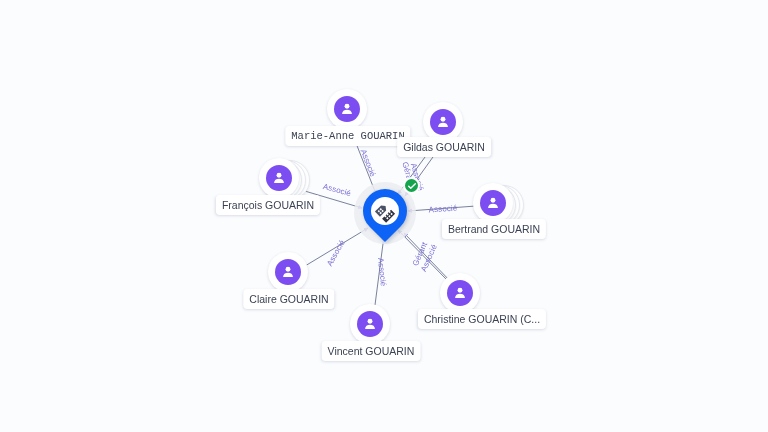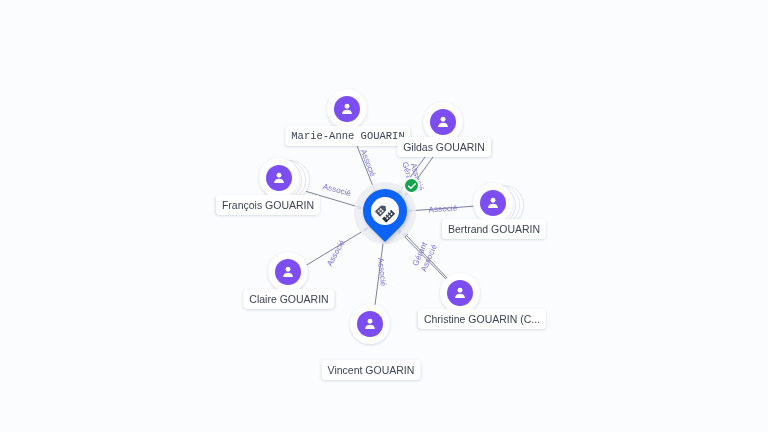--- a/index.html
+++ b/index.html
@@ -263,21 +263,21 @@
       <div class="person-node" style="left: 371px; top: 325px;">
         <div class="person-disc">
           <div class="person-avatar">
             <svg viewBox="0 0 24 24" width="16" height="16" xmlns="http://www.w3.org/2000/svg">
               <circle cx="12" cy="8" r="3.7" fill="#ffffff"></circle>
               <path d="M4.6 19.5c0-4.1 3.3-6.3 7.4-6.3s7.4 2.2 7.4 6.3z" fill="#ffffff"></path>
             </svg>
           </div>
         </div>
       </div>
-      <div class="node-label" style="left: 371px; top: 360px;">Vincent GOUARIN</div>
+      <div class="node-label" style="left: 371px; top: 341px;">Vincent GOUARIN</div>
     </div>
 
   <div class="company-node" id="company-node" style="left: 385px; top: 213px;">
     <div class="company-halo"></div>
     <div class="pin">
       <div class="pin-inner"></div>
     </div>
     <div class="pin-glyph" style="position:absolute;left:50%;top:50%;margin:-10px 0 0 -9px;">
       <svg viewBox="0 0 24 24" width="19" height="19" xmlns="http://www.w3.org/2000/svg">
         <path d="M2 20h9V9L6.5 5.5 2 9z" fill="#4b5266"></path>

